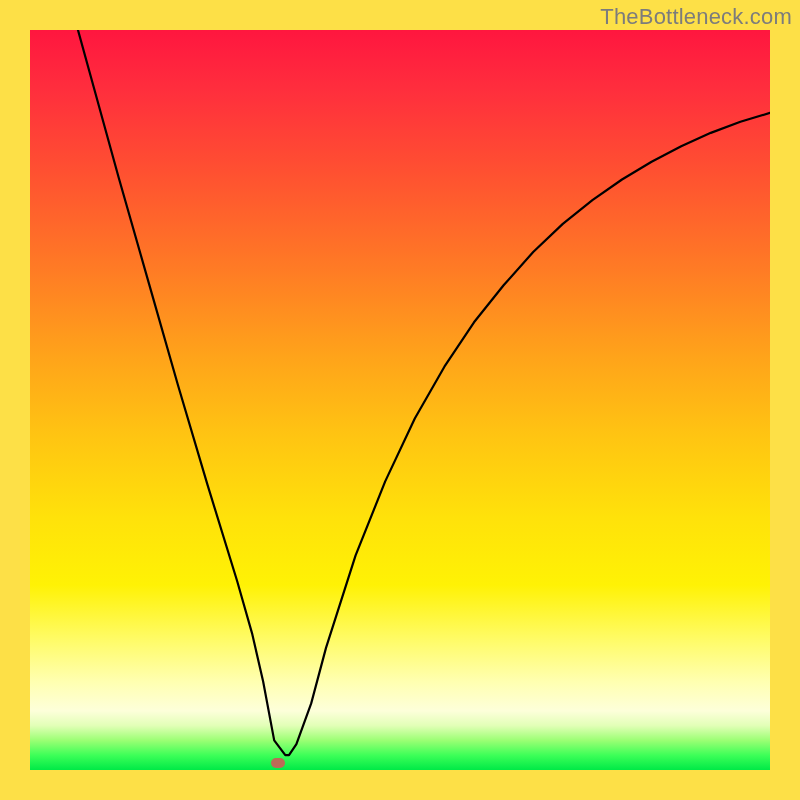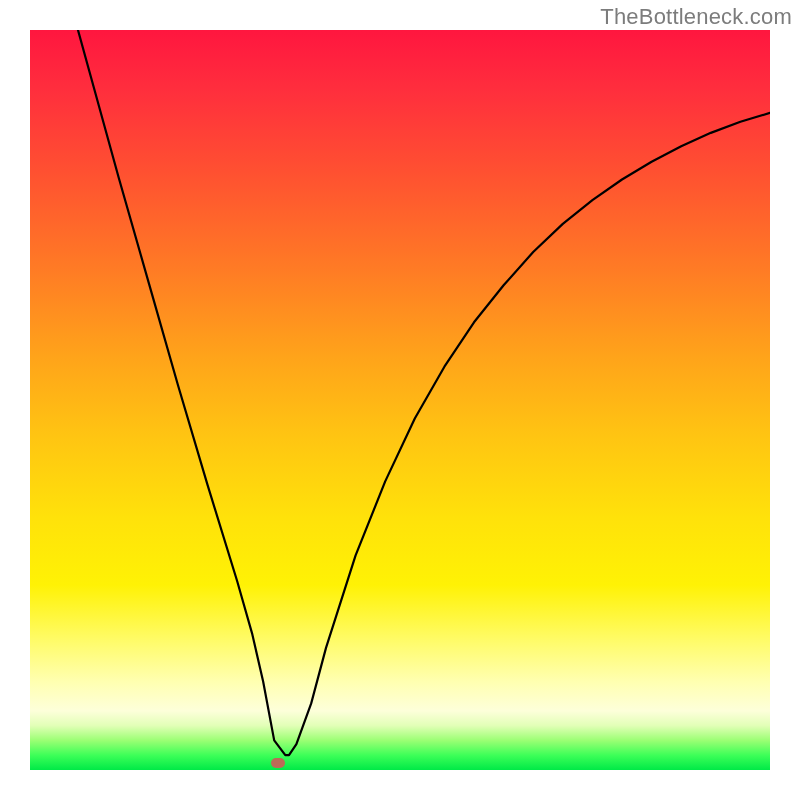--- a/index.html
+++ b/index.html
@@ -8,21 +8,21 @@
     width: 800px;
     height: 800px;
     background: #000;
     overflow: hidden;
     font-family: Arial, Helvetica, sans-serif;
   }
   .frame {
     position: absolute;
     left: 0; top: 0;
     width: 800px; height: 800px;
-    background: #ffffff;
+    background: #fde047;
   }
   .plot {
     position: absolute;
     left: 30px;
     top: 30px;
     width: 740px;
     height: 740px;
     
     background: linear-gradient(to bottom,
       #ff163f 0%,

